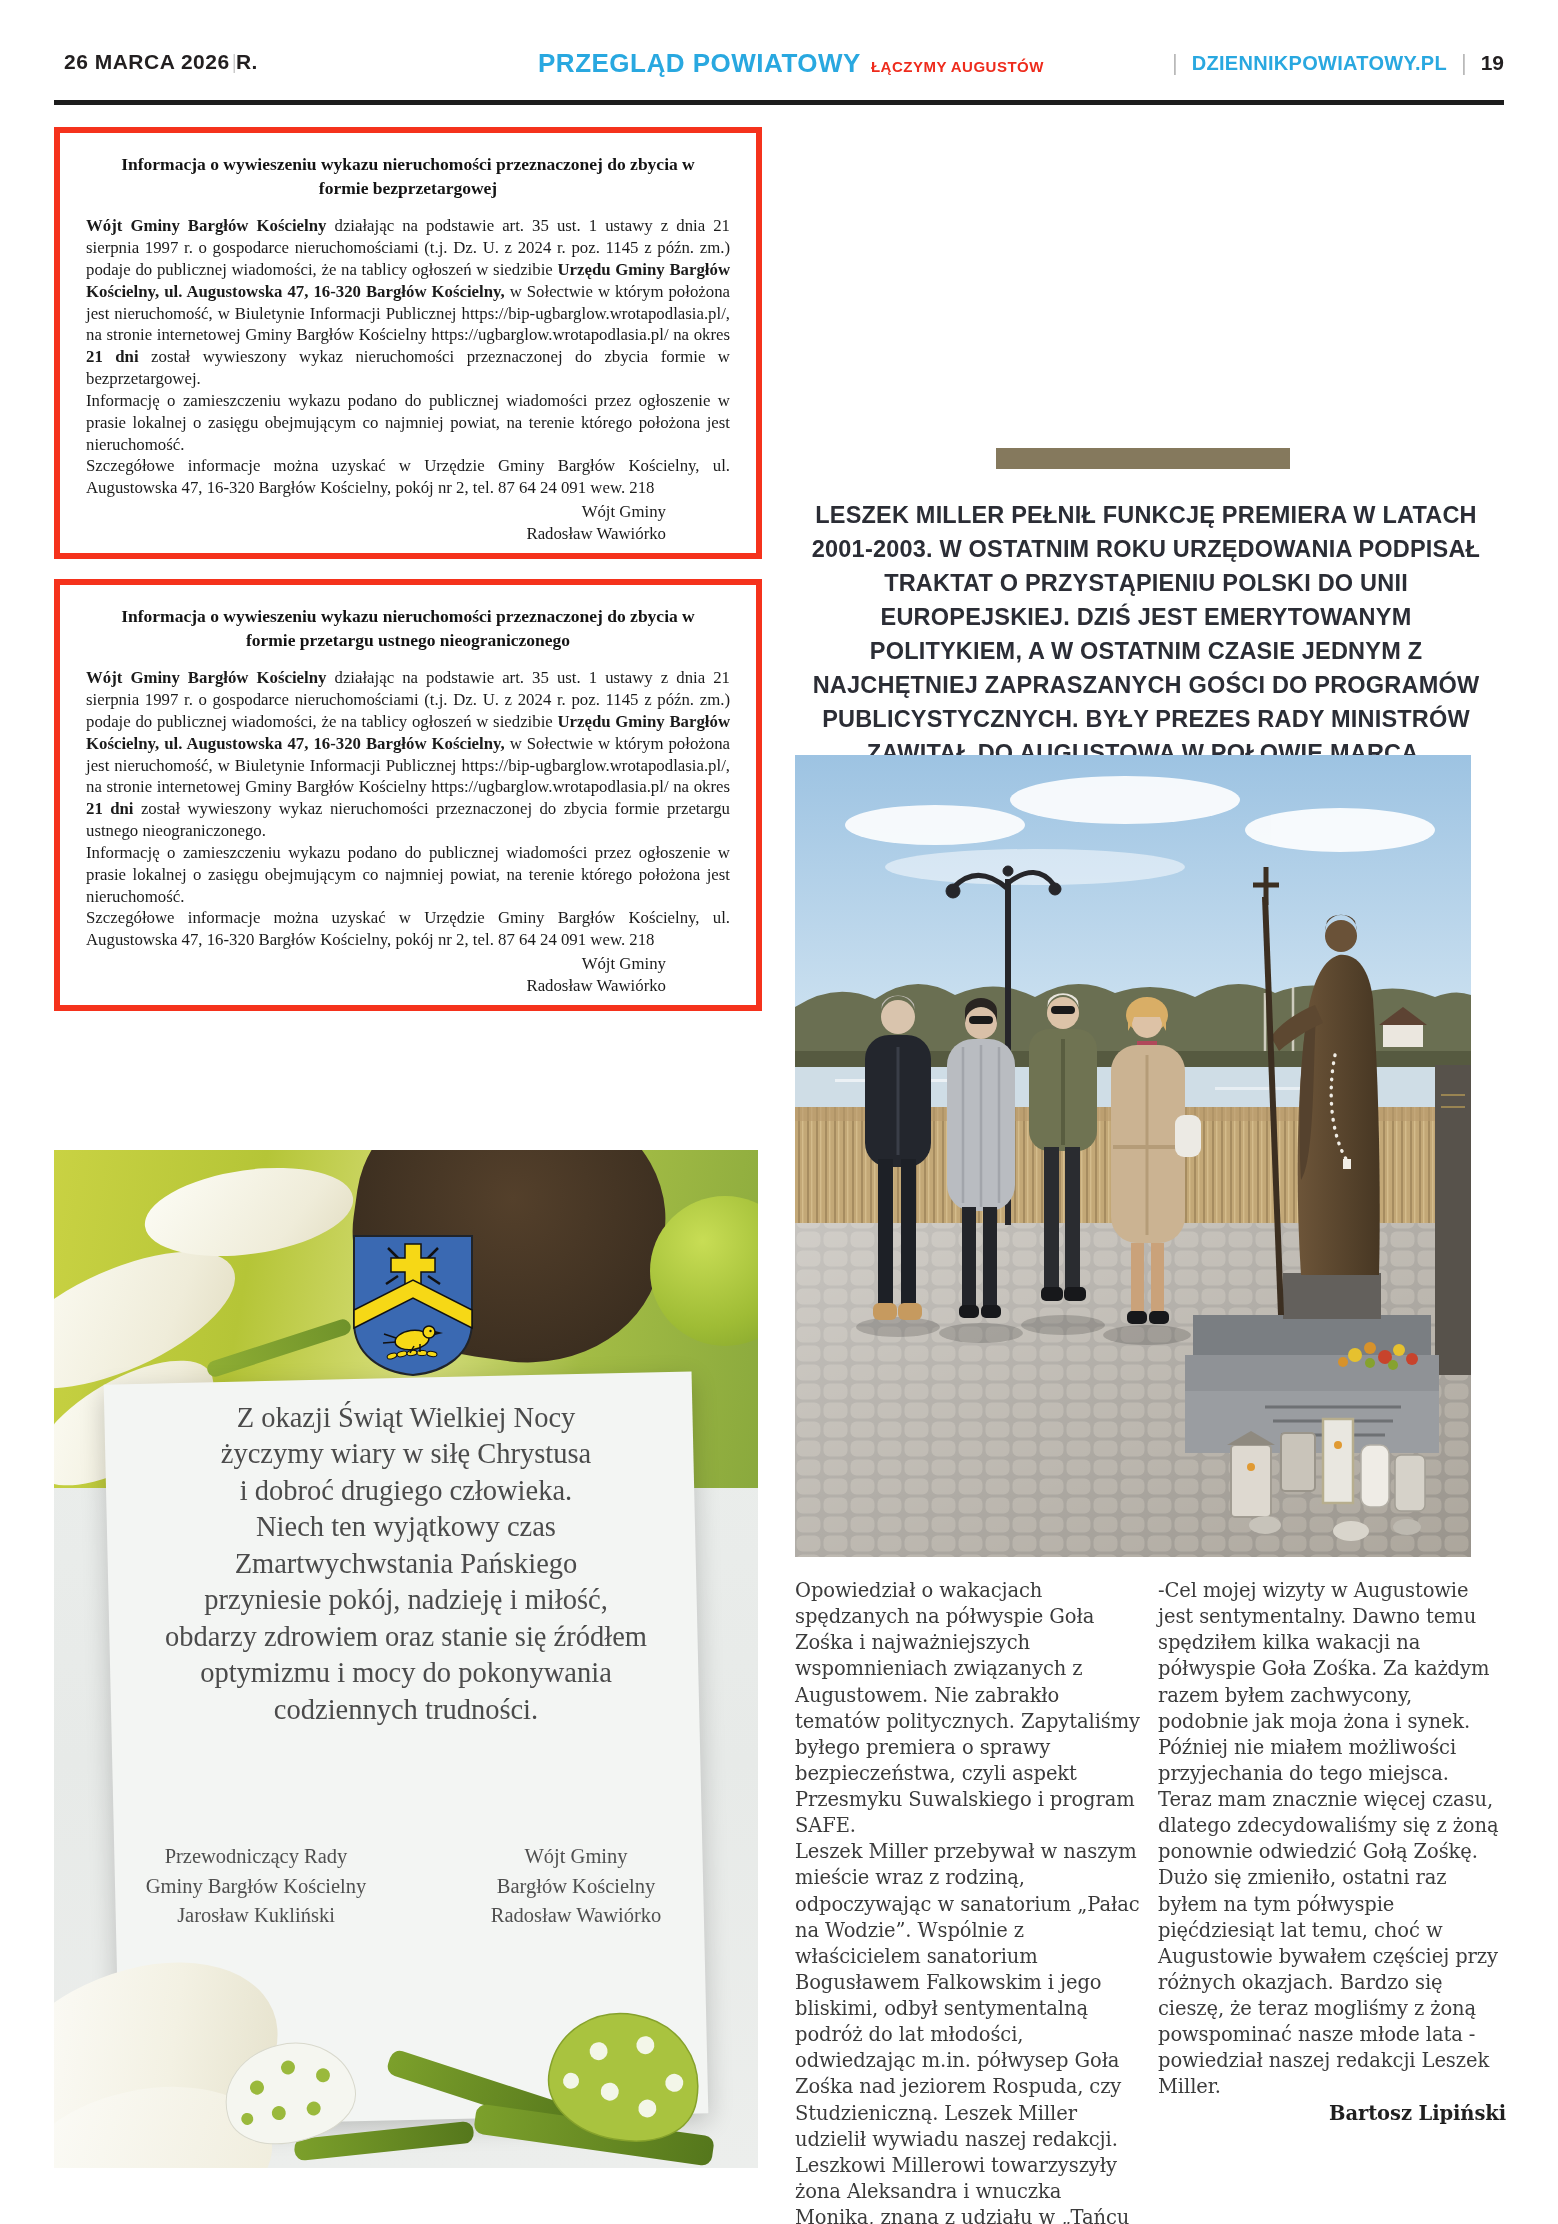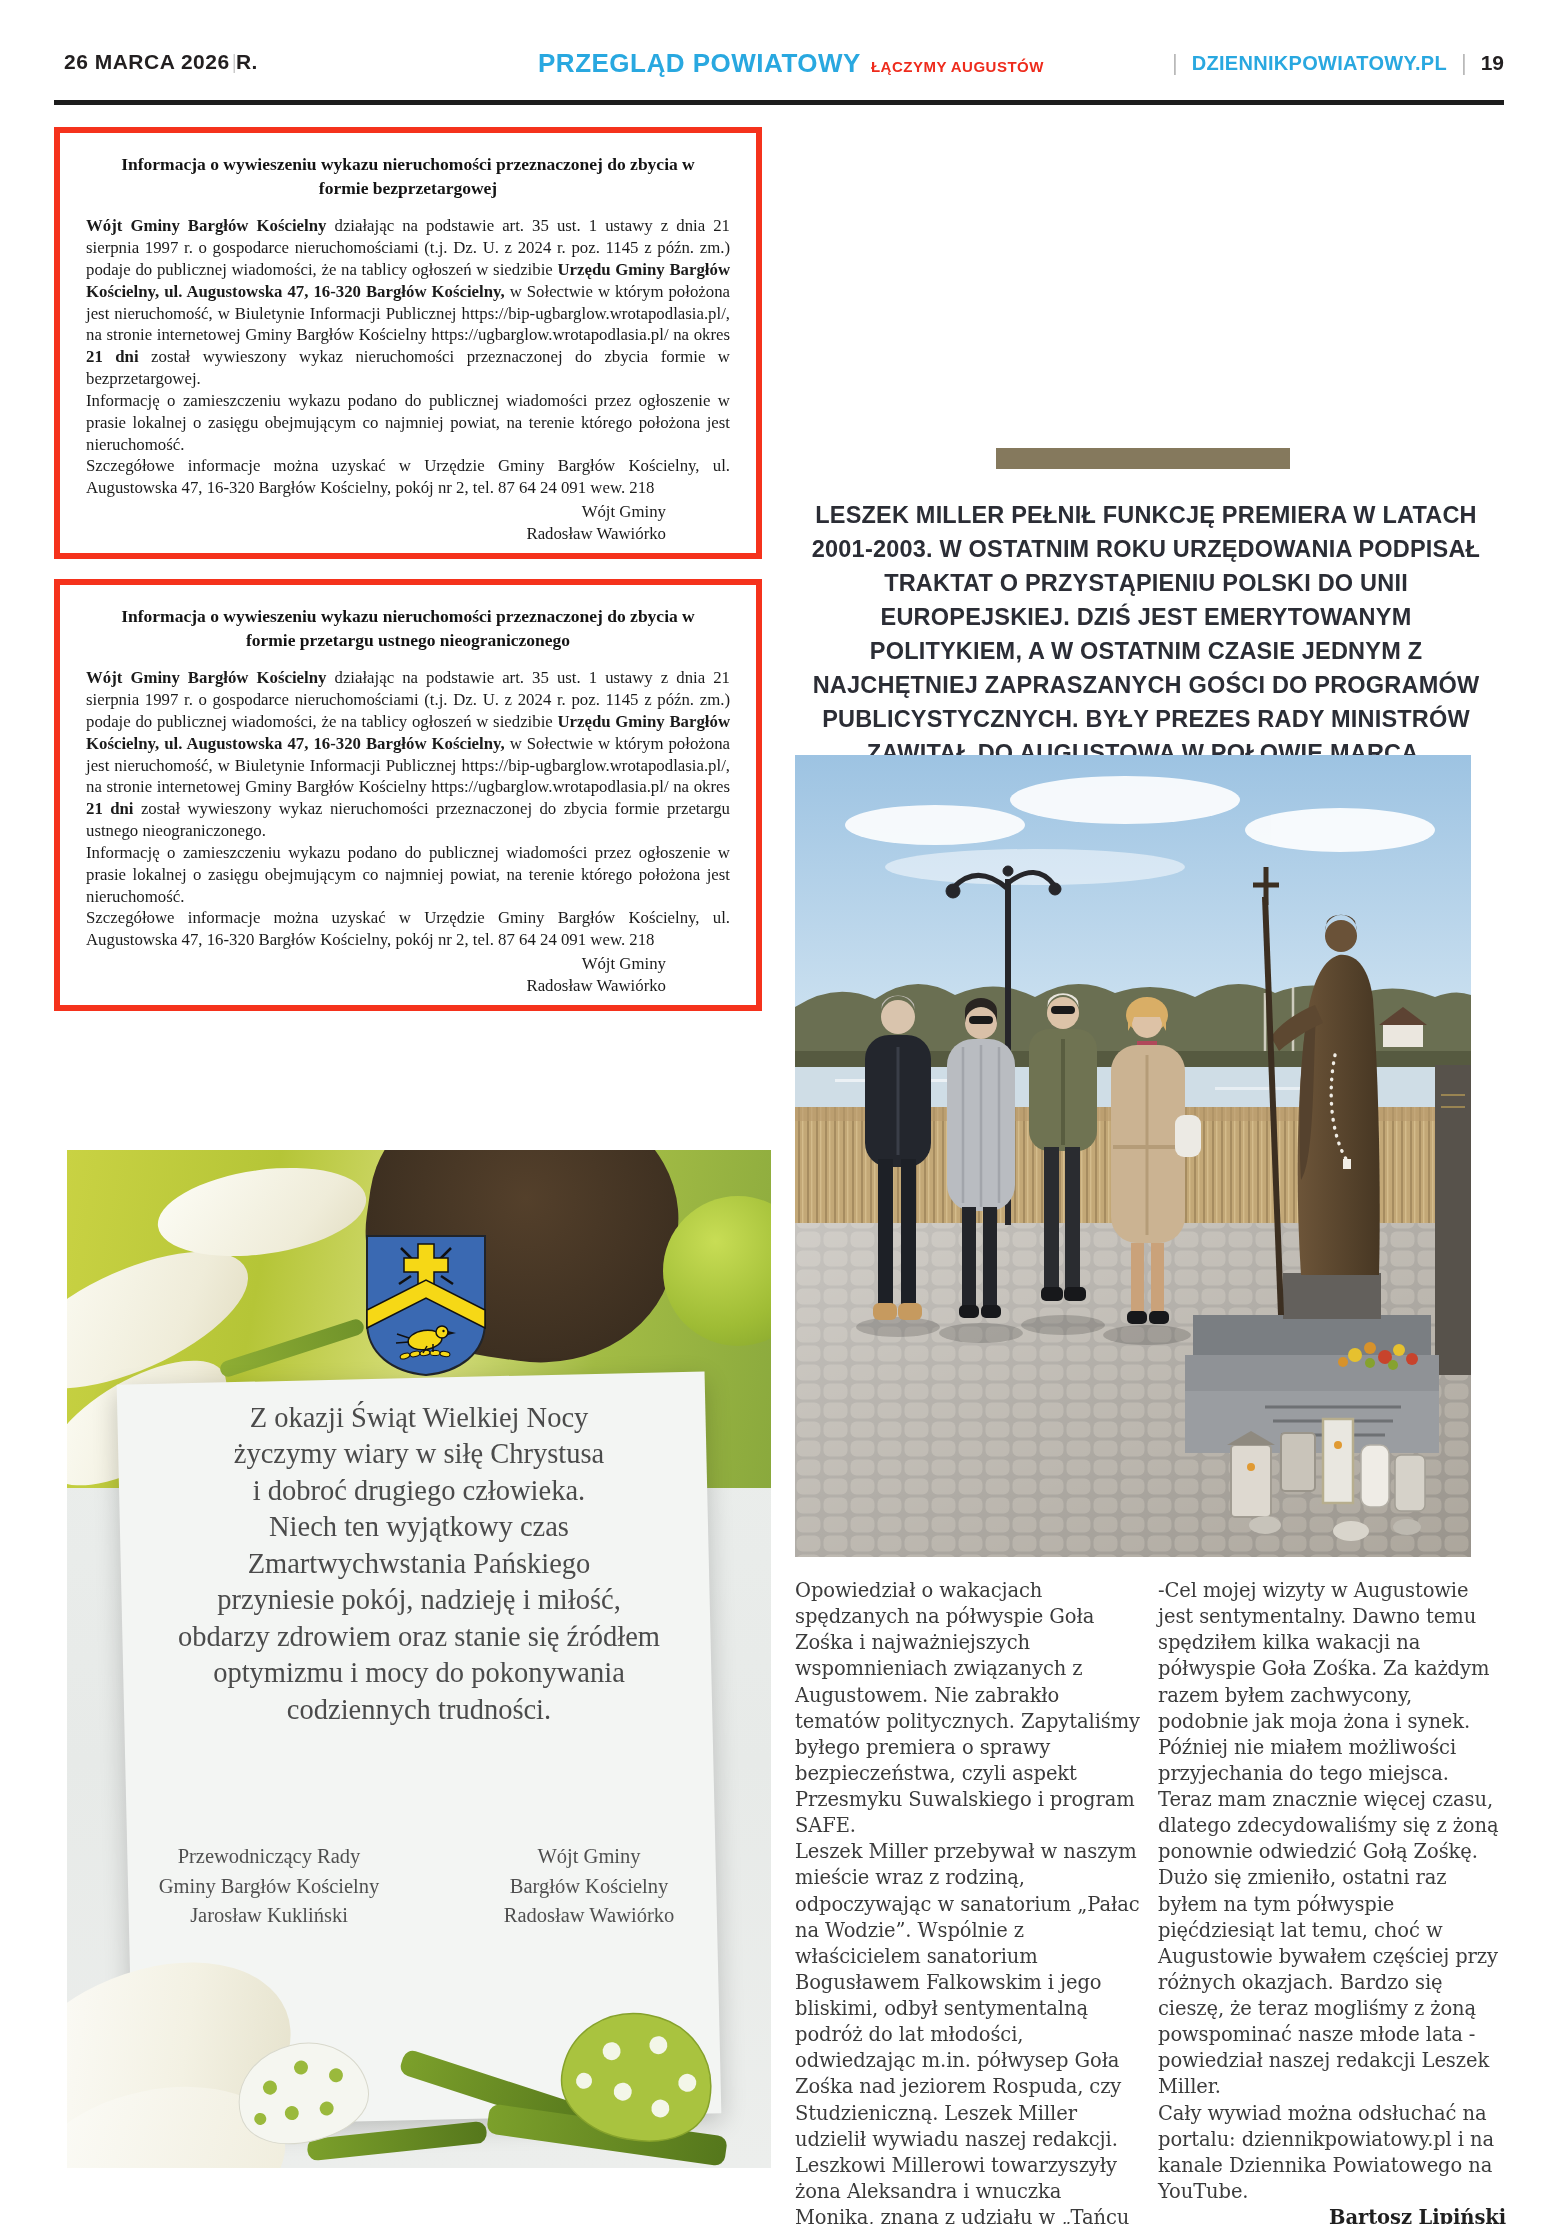--- a/index.html
+++ b/index.html
@@ -47,21 +47,21 @@
   
   .col{position:absolute;top:1578px;width:348px;font-family:"DejaVu Serif",serif;
        font-size:19.5px;line-height:1.34;color:#3b3b3b;letter-spacing:-.1px;text-align:left;}
   .col p{margin:0;}
   .col-left{left:795px;}
   .col-right{left:1158px;}
   .author{margin-top:46px;text-align:right;font-weight:700;color:#1f1f1f;}
 
   
   .card{position:absolute;left:54px;top:1150px;width:704px;height:1018px;overflow:hidden;
-        background:linear-gradient(180deg,#edf0ee 0%,#e7eae8 60%,#eceeec 100%);margin-left:13px;}
+        background:linear-gradient(180deg,#edf0ee 0%,#e7eae8 60%,#eceeec 100%);}
   .band{position:absolute;left:0;top:0;width:704px;height:338px;
         background:linear-gradient(100deg,#c9d243 0%,#b5c537 28%,#d8df7d 52%,#a3bc45 74%,#8aa93d 100%);}
   .wood{position:absolute;left:300px;top:-60px;width:310px;height:270px;border-radius:45%;
         background:radial-gradient(circle at 50% 40%,#54402b 0%,#3a2d1f 80%);transform:rotate(8deg);}
   .apple{position:absolute;left:596px;top:46px;width:150px;height:150px;border-radius:50%;
          background:radial-gradient(circle at 35% 30%,#c8dd55 0%,#9fbc35 60%,#7fa02c 100%);}
   .tulip{position:absolute;border-radius:50%;background:linear-gradient(135deg,#fdfdf6 0%,#efecd9 70%,#e2ddc2 100%);}
   .tulip.t1{left:-60px;top:120px;width:250px;height:100px;transform:rotate(-24deg);}
   .tulip.t2{left:90px;top:20px;width:210px;height:84px;transform:rotate(-8deg);}
   .tulip.t3{left:-30px;top:230px;width:200px;height:86px;transform:rotate(-30deg);}
@@ -306,21 +306,20 @@
     </svg>
   </div>
 
   <div class="col col-left">
     <p>Opowiedział o wakacjach spędzanych na półwyspie Goła Zośka i najważniejszych wspomnieniach związanych z Augustowem. Nie zabrakło tematów politycznych. Zapytaliśmy byłego premiera o sprawy bezpieczeństwa, czyli aspekt Przesmyku Suwalskiego i program SAFE.</p>
     <p>Leszek Miller przebywał w naszym mieście wraz z rodziną, odpoczywając w sanatorium „Pałac na Wodzie”. Wspólnie z właścicielem sanatorium Bogusławem Falkowskim i jego bliskimi, odbył sentymentalną podróż do lat młodości, odwiedzając m.in. półwysep Goła Zośka nad jeziorem Rospuda, czy Studzieniczną. Leszek Miller udzielił wywiadu naszej redakcji.</p>
     <p>Leszkowi Millerowi towarzyszyły żona Aleksandra i wnuczka Monika, znana z udziału w „Tańcu z gwiazdami”.</p>
   </div>
   <div class="col col-right">
     <p>-Cel mojej wizyty w Augustowie jest sentymentalny. Dawno temu spędziłem kilka wakacji na półwyspie Goła Zośka. Za każdym razem byłem zachwycony, podobnie jak moja żona i synek. Później nie miałem możliwości przyjechania do tego miejsca. Teraz mam znacznie więcej czasu, dlatego zdecydowaliśmy się z żoną ponownie odwiedzić Gołą Zośkę. Dużo się zmieniło, ostatni raz byłem na tym półwyspie pięćdziesiąt lat temu, choć w Augustowie bywałem częściej przy różnych okazjach. Bardzo się cieszę, że teraz mogliśmy z żoną powspominać nasze młode lata -powiedział naszej redakcji Leszek Miller.</p>
-    <p>Cały wywiad można odsłuchać na portalu: dziennikpowiatowy.pl i na kanale Dziennika Powiatowego na YouTube.</p>
     <p class="author">Bartosz Lipiński</p>
   </div>
 
   <div class="card">
     <div class="band"></div>
     <div class="wood"></div>
     <div class="apple"></div>
     <div class="tulip t1"></div>
     <div class="tulip t2"></div>
     <div class="tulip t3"></div>

